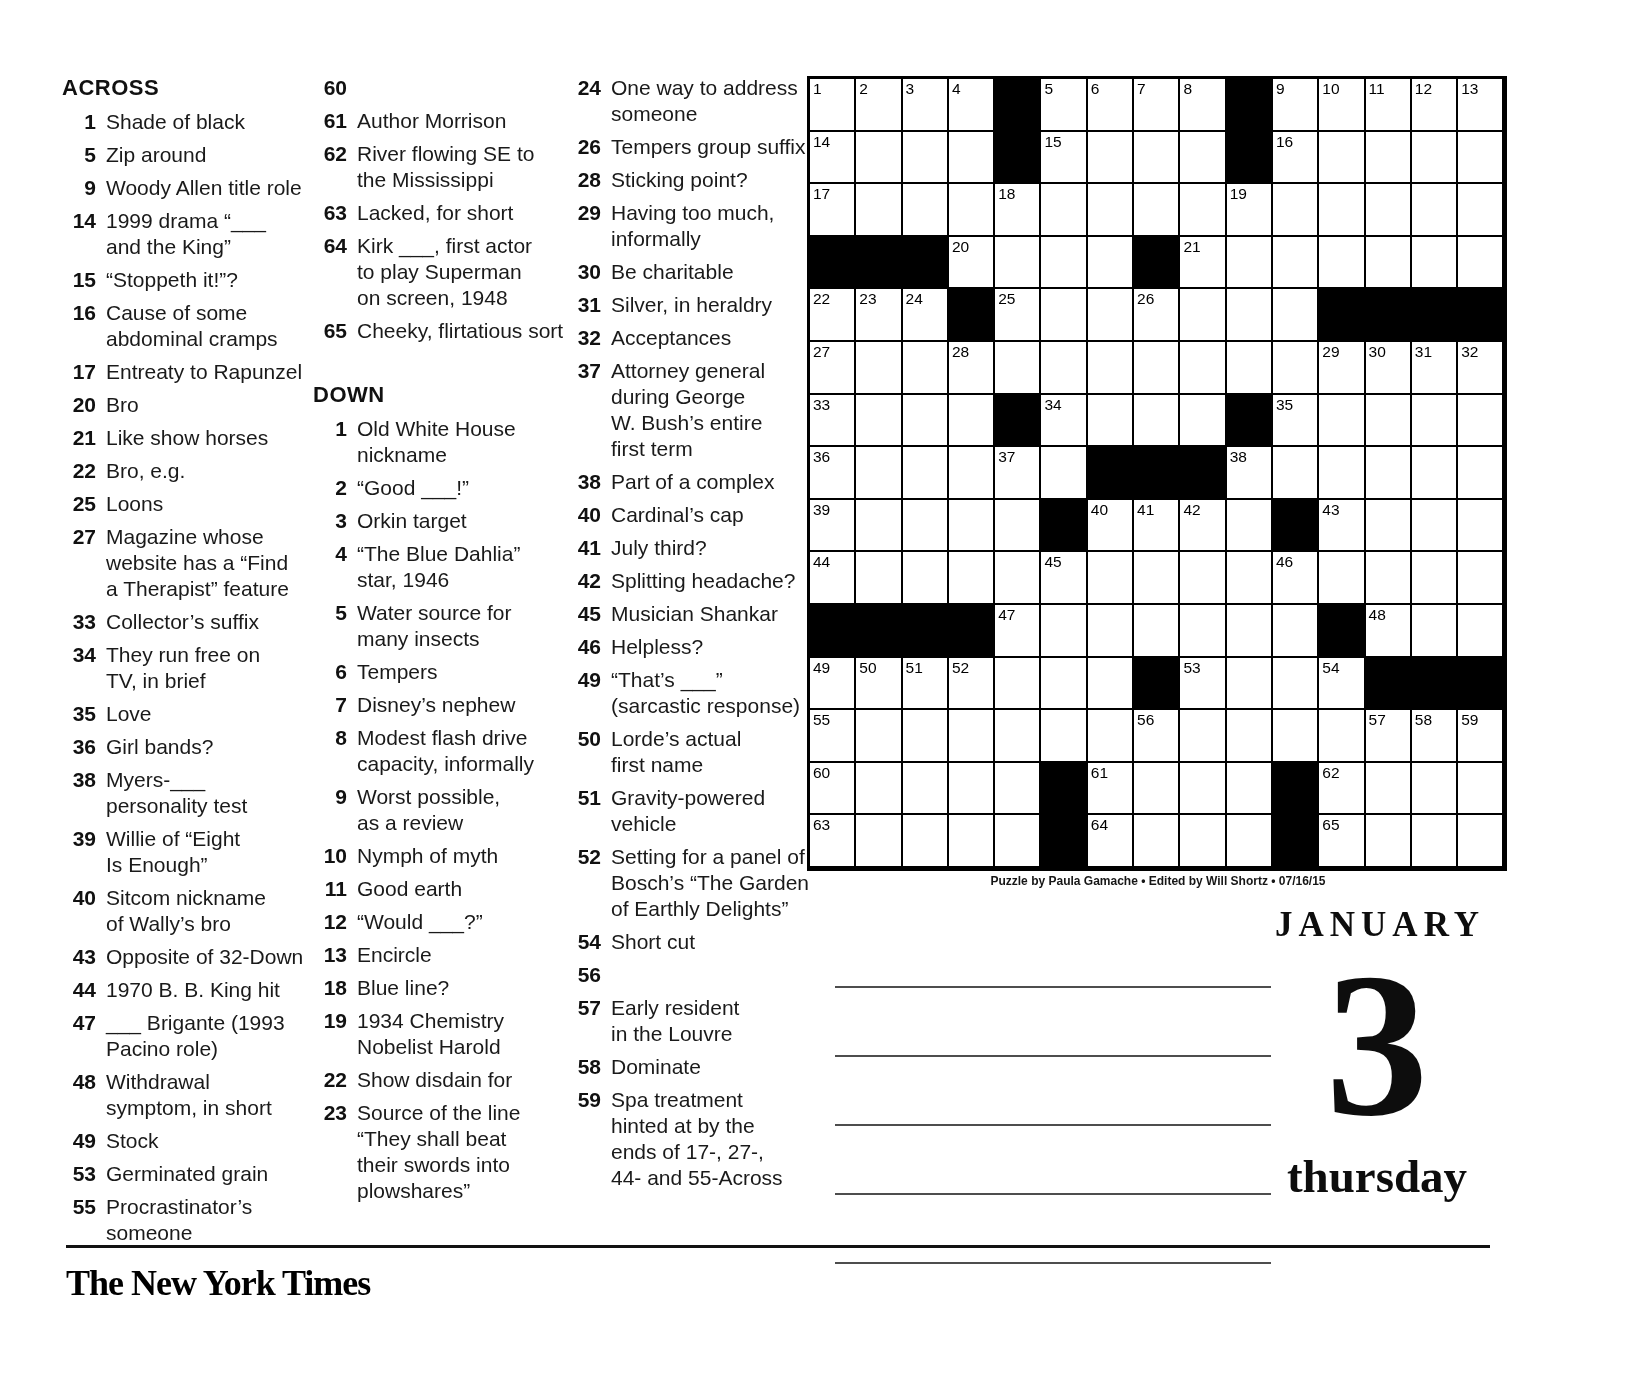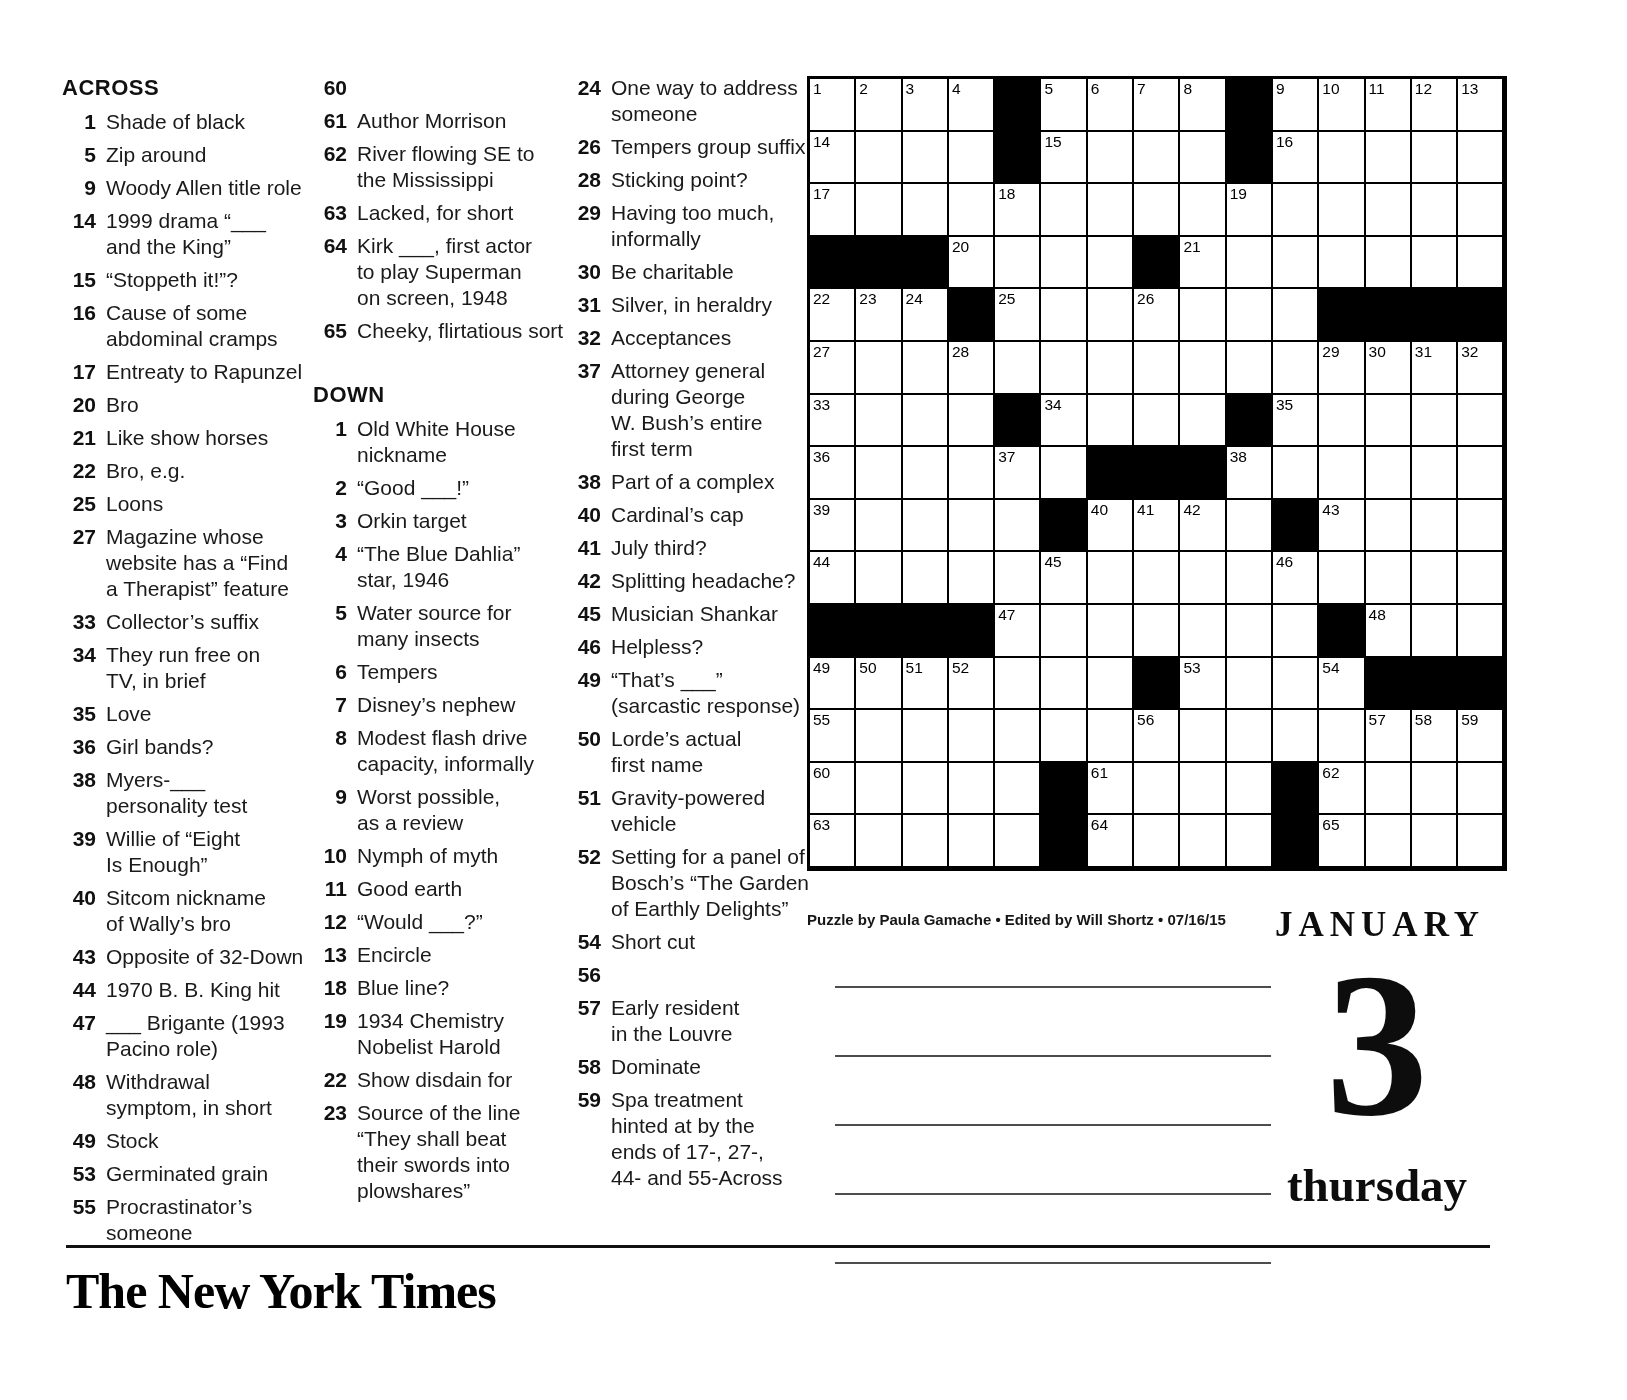--- a/index.html
+++ b/index.html
@@ -37,38 +37,38 @@
     position:relative;border-right:2px solid #000;border-bottom:2px solid #000;
     background:#fff;box-sizing:border-box;
   }
   .cell.black{background:#000;}
   .cell .num{
     position:absolute;top:0px;left:3px;font-size:15.5px;line-height:19px;
     font-weight:normal;color:#000;
   }
   
   #byline{
-    position:absolute;left:807px;top:911px;width:702px;text-align:left;
-    font-size:15px;font-weight:600;color:#161616;
+    position:absolute;left:807px;top:874px;width:702px;text-align:center;
+    font-size:12px;font-weight:600;color:#161616;
   }
   
   .note-line{
     position:absolute;left:835px;width:436px;border-top:2px solid #4d4d4d;height:0;
   }
   
   #calendar{position:absolute;left:1262px;top:905px;width:230px;text-align:center;
     font-family:"Liberation Serif", serif;color:#0d0d0d;font-weight:bold;}
   #cal-month{font-size:35px;letter-spacing:6px;margin-left:6px;}
   #cal-day{font-size:205px;line-height:175px;margin-top:12px;}
-  #cal-weekday{font-size:47px;margin-top:26px;}
+  #cal-weekday{font-size:47px;margin-top:17px;}
   
   #footer-rule{position:absolute;left:66px;top:1245px;width:1424px;border-top:3px solid #111;height:0;}
   #nyt-logo{
     position:absolute;left:66px;top:1262px;
-    font-family:"Liberation Serif", serif;font-weight:bold;font-size:50px;
+    font-family:"Liberation Serif", serif;font-weight:bold;font-size:36px;
     letter-spacing:-1px;color:#000;
   }
 </style>
 </head>
 <body>
 
 <div class="clue-col" id="col1">
   <div class="list-header">ACROSS</div>
   <div>
       <div class="clue">

